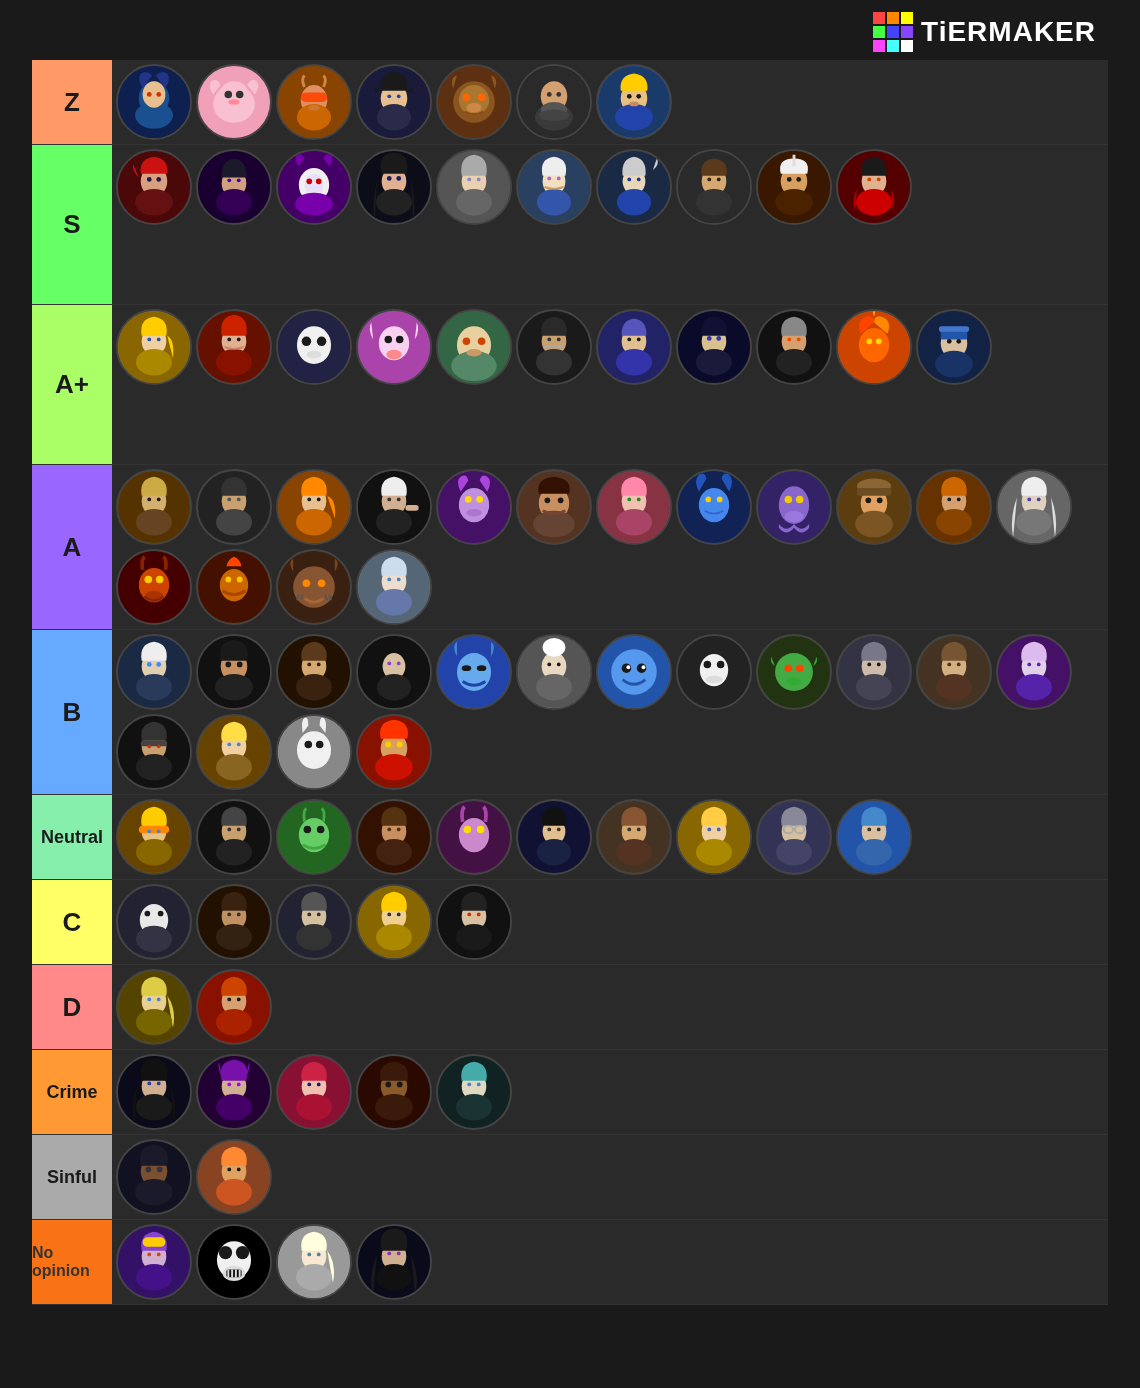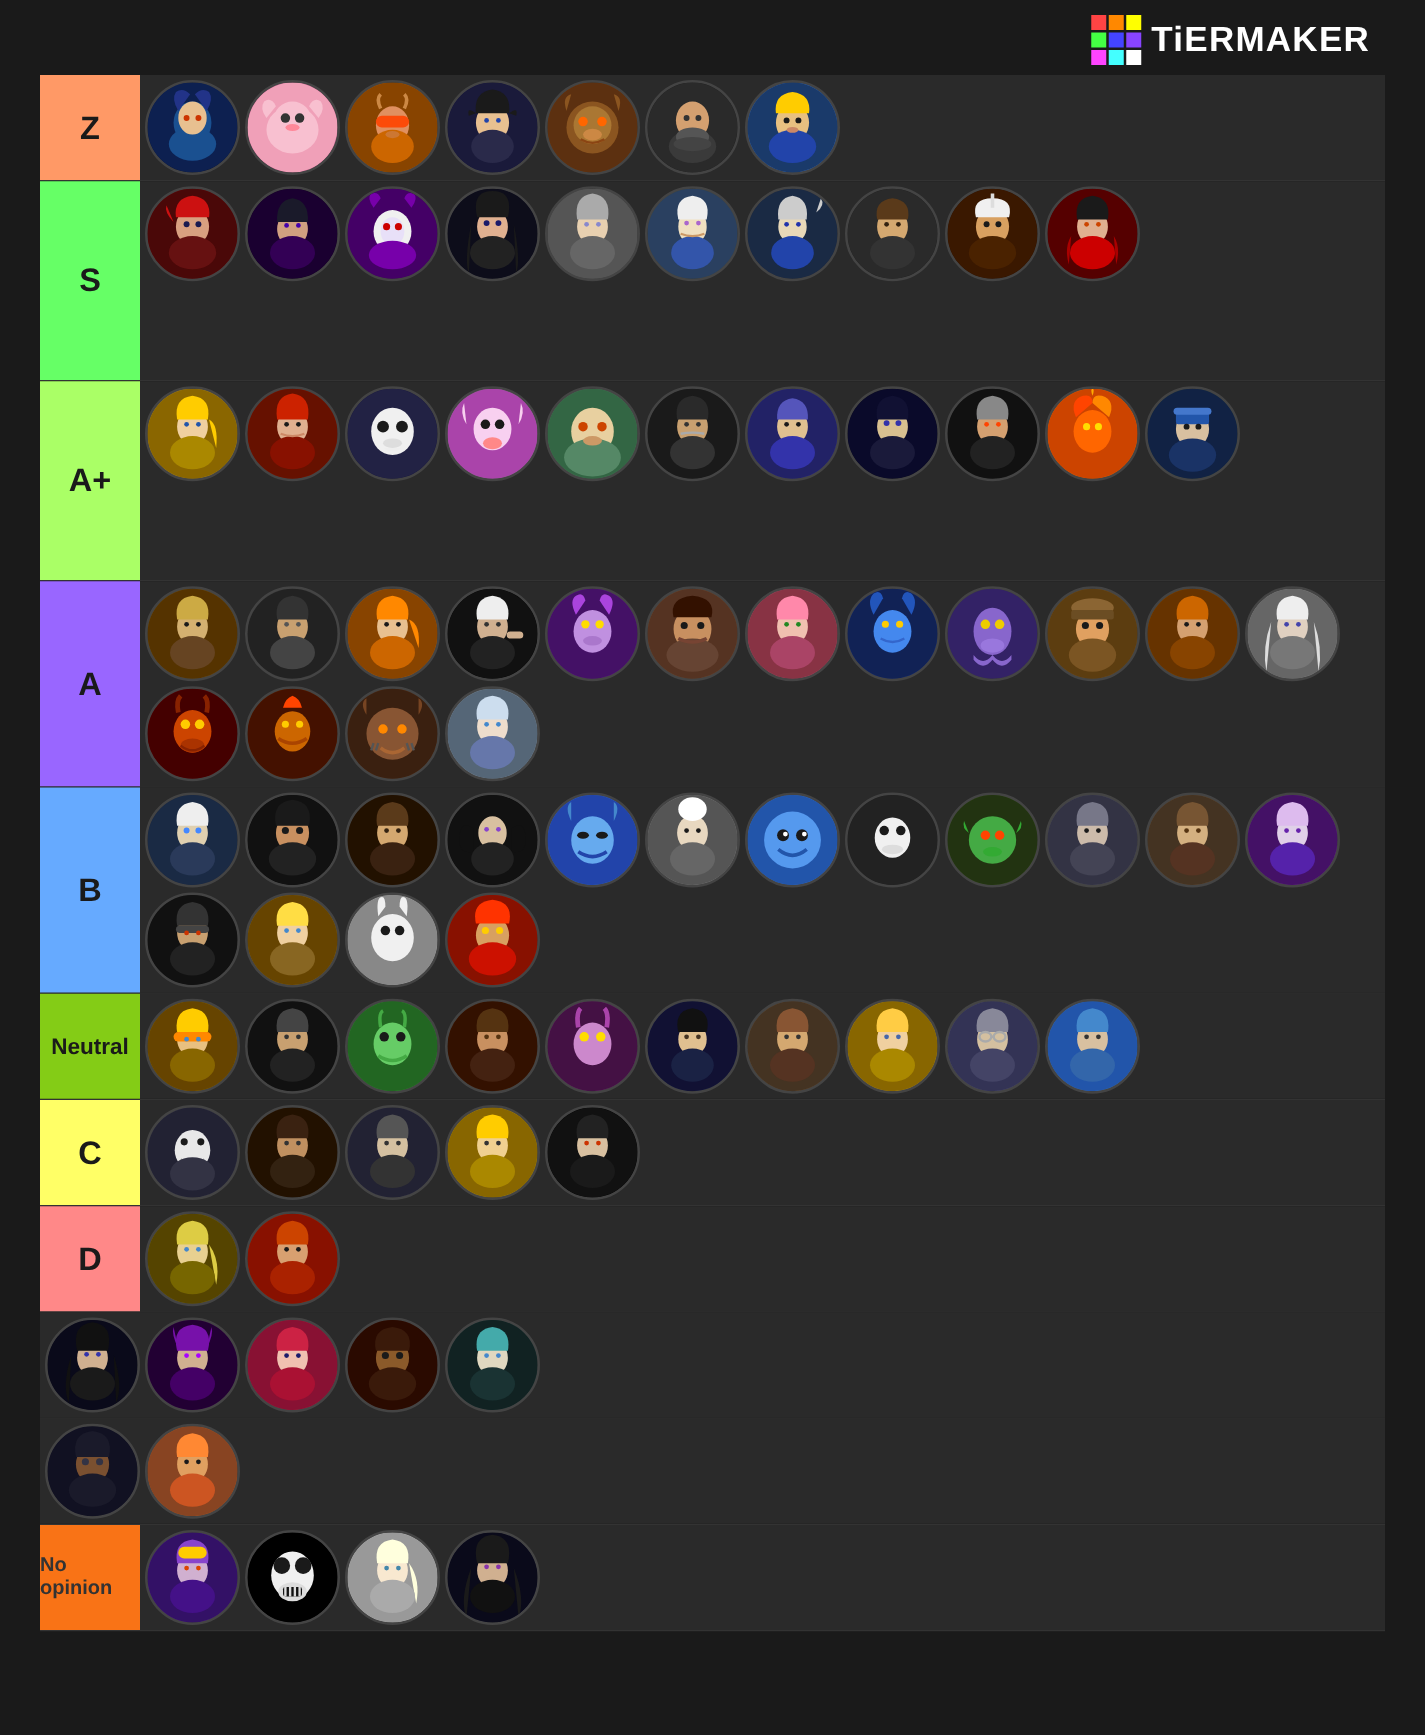--- a/index.html
+++ b/index.html
@@ -96,21 +96,21 @@
       width: 100%;
       height: 100%;
     }
 
     
     .tier-Z { background-color: #FF9966; }
     .tier-S { background-color: #66FF66; }
     .tier-Aplus { background-color: #AAFF66; }
     .tier-A { background-color: #9966FF; }
     .tier-B { background-color: #66AAFF; }
-    .tier-Neutral { background-color: #84cc16; }
+    .tier-Neutral { background-color: #86efac; }
     .tier-C { background-color: #FFFF66; }
     .tier-D { background-color: #FF8888; }
     .tier-Crime { background-color: #FF9933; }
     .tier-Sinful { background-color: #AAAAAA; }
     .tier-NoOpinion { background-color: #f97316; }
   </style>
 </head>
 <body>
 
 <div class="tier-list">
@@ -1070,20 +1070,21 @@
             <path d="M25 26 Q22 8 38 6 Q54 8 51 26" fill="#cc4400"></path>
             <ellipse cx="38" cy="54" rx="19" ry="14" fill="#aa2200"></ellipse>
             <circle cx="33" cy="30" r="2" fill="#1a1a1a"></circle>
             <circle cx="43" cy="30" r="2" fill="#1a1a1a"></circle>
           </svg>
       </div>
     </div>
   </div>
 
   <div class="tier-row">
+    <div class="tier-label tier-Crime" style="font-size:18px;">Crime</div>
     <div class="tier-content">
 
       <div class="char-avatar" style="background: radial-gradient(circle, #1a1a2a, #0a0a1a);">
         <svg viewBox="0 0 76 76">
             <circle cx="38" cy="38" r="38" fill="#0a0a1a"></circle>
             <ellipse cx="38" cy="32" rx="13" ry="15" fill="#d0b090"></ellipse>
             <path d="M25 26 Q20 4 38 2 Q56 4 51 26" fill="#111"></path>
             <path d="M20 30 Q12 56 18 70" fill="#111"></path>
             <path d="M56 30 Q64 56 58 70" fill="#111"></path>
             <ellipse cx="38" cy="54" rx="19" ry="14" fill="#1a1a1a"></ellipse>
@@ -1134,20 +1135,21 @@
             <path d="M25 26 Q22 8 38 6 Q54 8 51 26" fill="#44aaaa"></path>
             <ellipse cx="38" cy="54" rx="19" ry="14" fill="#1a3333"></ellipse>
             <circle cx="33" cy="30" r="2" fill="#4488cc"></circle>
             <circle cx="43" cy="30" r="2" fill="#4488cc"></circle>
           </svg>
       </div>
     </div>
   </div>
 
   <div class="tier-row">
+    <div class="tier-label tier-Sinful" style="font-size:18px;">Sinful</div>
     <div class="tier-content">
 
       <div class="char-avatar" style="background: radial-gradient(circle, #222233, #111122);">
         <svg viewBox="0 0 76 76">
             <circle cx="38" cy="38" r="38" fill="#111122"></circle>
             <ellipse cx="38" cy="32" rx="14" ry="16" fill="#7a5030"></ellipse>
             <path d="M24 26 Q20 6 38 4 Q56 6 52 26" fill="#1a1a2a"></path>
             <ellipse cx="38" cy="54" rx="20" ry="14" fill="#1a1a2a"></ellipse>
             <circle cx="32" cy="30" r="3" fill="#333344"></circle>
             <circle cx="44" cy="30" r="3" fill="#333344"></circle>

